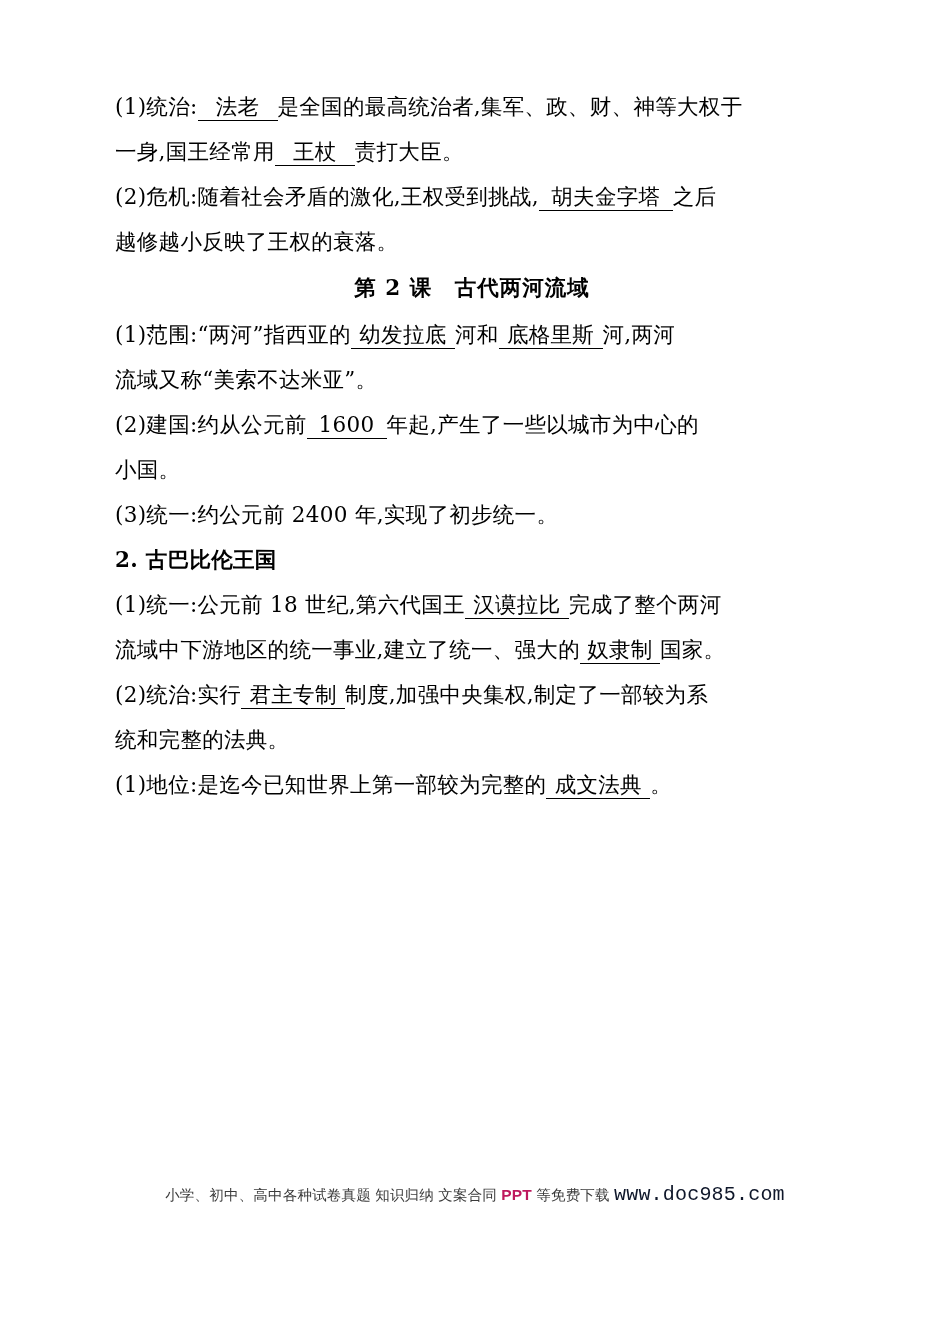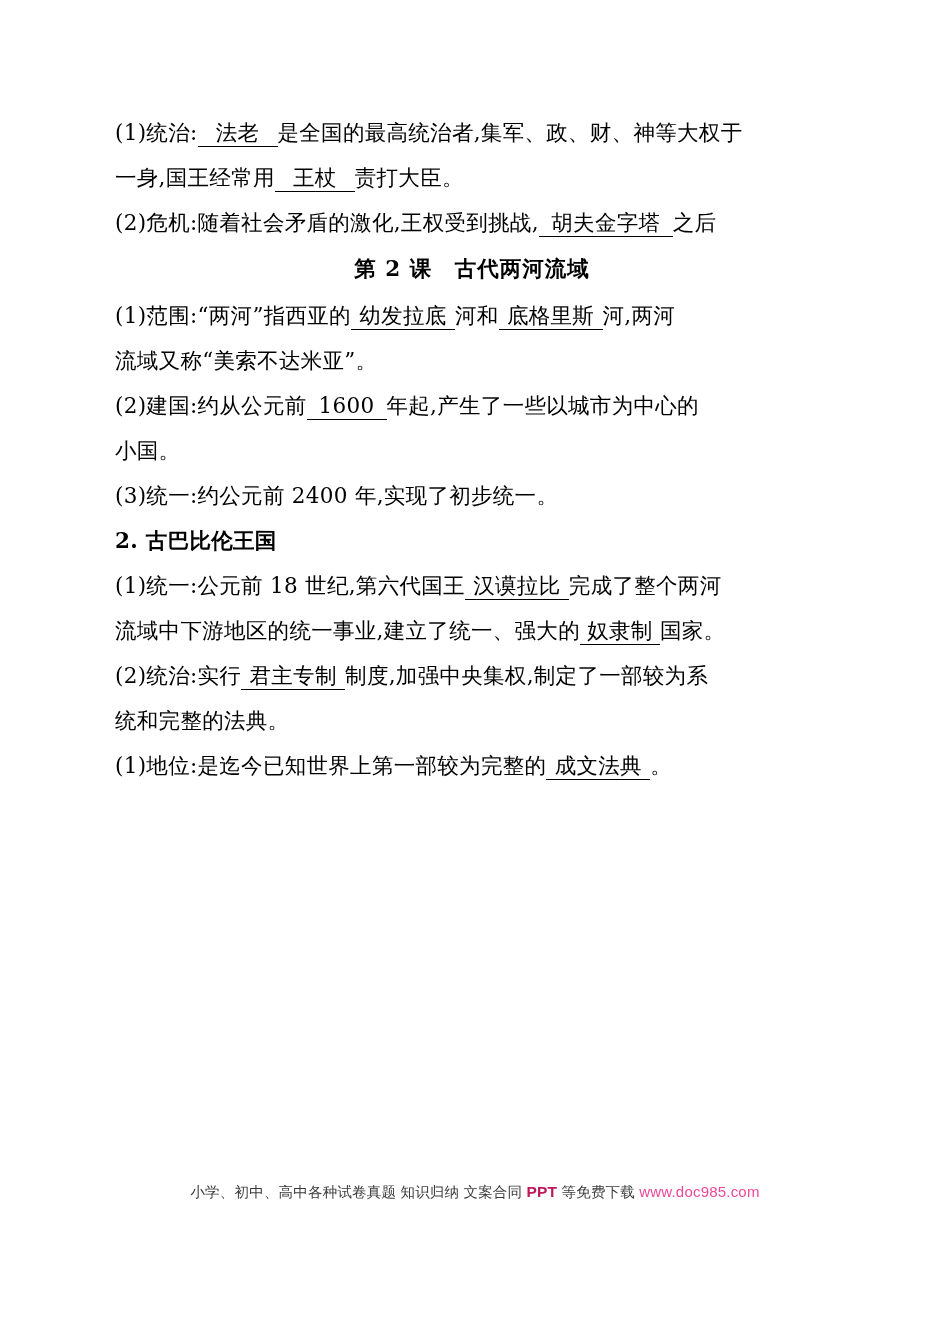--- a/index.html
+++ b/index.html
@@ -13,21 +13,21 @@
     font-family: "DejaVu Serif", "Liberation Serif", serif;
     color: #000000;
     position: relative;
     overflow: hidden;
   }
   .page {
     position: relative;
     width: 932px;
     height: 1344px;
     box-sizing: border-box;
-    padding: 110px 115px 0 115px;
+    padding: 84px 115px 0 115px;
   }
   .line {
     font-size: 21.5px;
     line-height: 45px;
     letter-spacing: 0.3px;
     white-space: nowrap;
   }
   .blank {
     display: inline-block;
     border-bottom: 1.4px solid #000;
@@ -63,41 +63,45 @@
     font-size: 14.5px;
     color: #3b3b3b;
     letter-spacing: 0.2px;
   }
   .footer .brand {
     font-weight: bold;
     color: #be185d;
     font-size: 15.5px;
   }
   .footer .url {
-    color: #ec4899;
-    font-size: 15px;
+    color: #0f172a;
+    font-size: 20px;
+    font-family: Liberation Mono, monospace;
   }
 </style>
 </head>
 <body>
 
 <div class="page">
 
   <div class="line">
     <span>(1)统治:</span><span class="blank blank-sm">法老</span><span>是全国的最高统治者,集军、政、财、神等大权于</span>
   </div>
 
   <div class="line">
     <span>一身,国王经常用</span><span class="blank blank-sm">王杖</span><span>责打大臣。</span>
   </div>
 
   <div class="line">
     <span>(2)危机:随着社会矛盾的激化,王权受到挑战,</span><span class="blank blank-lg">胡夫金字塔</span><span>之后</span>
   </div>
 
+  <div class="line">
+    <span>越修越小反映了王权的衰落。</span>
+  </div>
 
   <div class="title-line bold">
     <span>第 2 课　古代两河流域</span>
   </div>
 
 
 
   <div class="line">
     <span>(1)范围:“两河”指西亚的</span><span class="blank blank-md">幼发拉底</span><span>河和</span><span class="blank blank-md">底格里斯</span><span>河,两河</span>
   </div>

